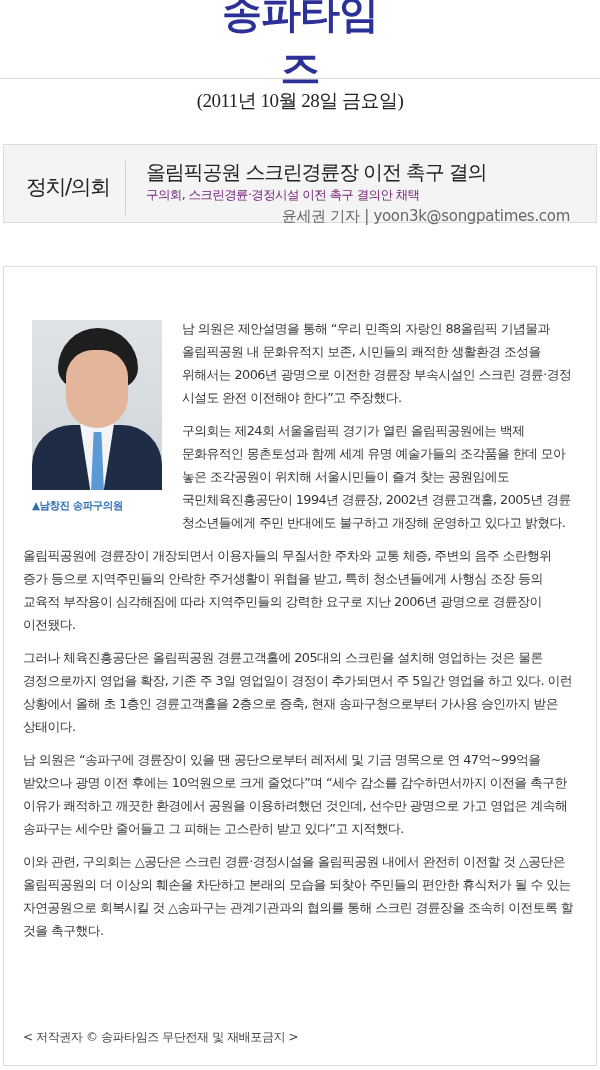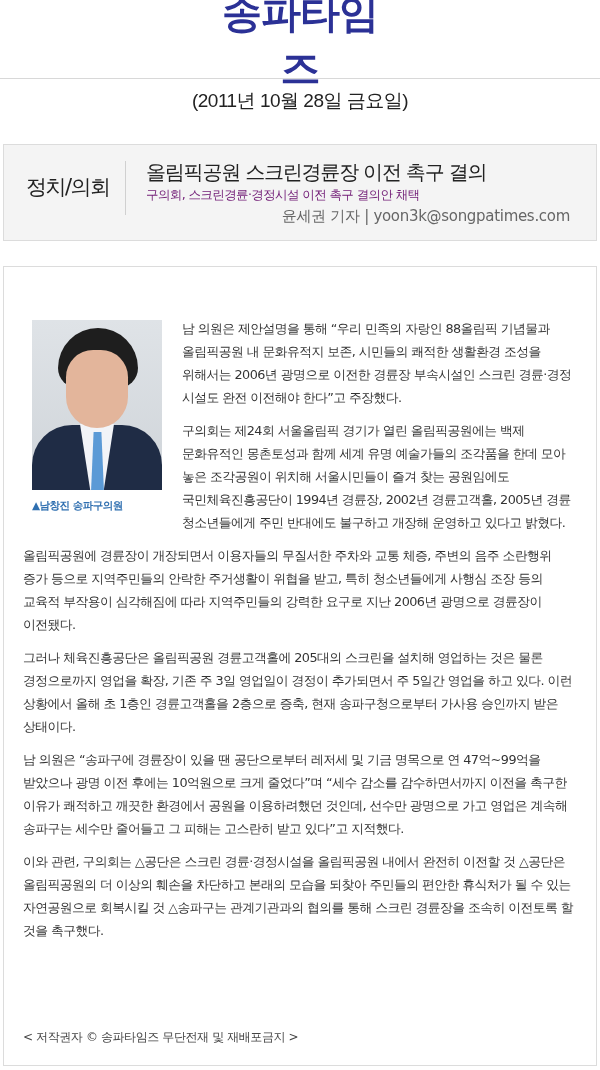--- a/index.html
+++ b/index.html
@@ -4,24 +4,24 @@
 <style>
   * { margin: 0; padding: 0; box-sizing: border-box; }
   html, body { width: 600px; height: 1070px; background: #ffffff; overflow: hidden; }
   body { font-family: "DejaVu Sans", "Liberation Sans", sans-serif; color: #333333; position: relative; }
 
   .logo-wrap { position: absolute; top: 0; left: 0; width: 600px; height: 79px; text-align: center; }
   .logo { position: absolute; left: 213px; top: 11px; width: 174px; height: 60px; display: flex; align-items: center; justify-content: center;
           font-family: "DejaVu Sans", sans-serif; font-weight: bold; font-size: 40px; letter-spacing: -1px; color: #2b3196; }
   .top-rule { position: absolute; top: 78px; left: 0; width: 600px; height: 1px; background: #d8d8d8; }
 
-  .date-line { position: absolute; top: 88px; left: 0; width: 600px; text-align: center; font-family: Liberation Sans, sans-serif;
+  .date-line { position: absolute; top: 88px; left: 0; width: 600px; text-align: center; font-family: Liberation Serif, serif;
                font-size: 19px; color: #222222; letter-spacing: -0.5px; }
 
-  .head-box { position: absolute; left: 3px; top: 144px; width: 594px; height: 97px; background: #f4f4f4; border: 1px solid #dcdcdc; }
+  .head-box { position: absolute; left: 3px; top: 144px; width: 594px; height: 79px; background: #f4f4f4; border: 1px solid #dcdcdc; }
   .section-label { position: absolute; left: 22px; top: 28px; font-size: 21px; color: #222222; letter-spacing: -1.5px; font-weight: 500; }
   .head-divider { position: absolute; left: 121px; top: 16px; width: 1px; height: 54px; background: #d0d0d0; }
   .headline { position: absolute; left: 142px; top: 14px; font-size: 20px; color: #222222; letter-spacing: -1.2px; white-space: nowrap; }
   .subhead { position: absolute; left: 142px; top: 42px; font-size: 12.5px; color: #701a75; letter-spacing: -0.6px; white-space: nowrap; }
   .byline { position: absolute; right: 26px; top: 62px; font-size: 15px; color: #666666; letter-spacing: -0.3px; white-space: nowrap; }
 
   .article-box { position: absolute; left: 3px; top: 266px; width: 594px; height: 800px; background: #ffffff; border: 1px solid #dcdcdc; }
   .article-inner { position: absolute; left: 19px; top: 50px; width: 556px; }
   .photo-float { float: left; width: 138px; margin: 3px 12px 4px 9px; }
   .photo { width: 130px; height: 170px; background: linear-gradient(180deg, #dfe3e7 0%, #cfd4d9 100%); position: relative; overflow: hidden; }

